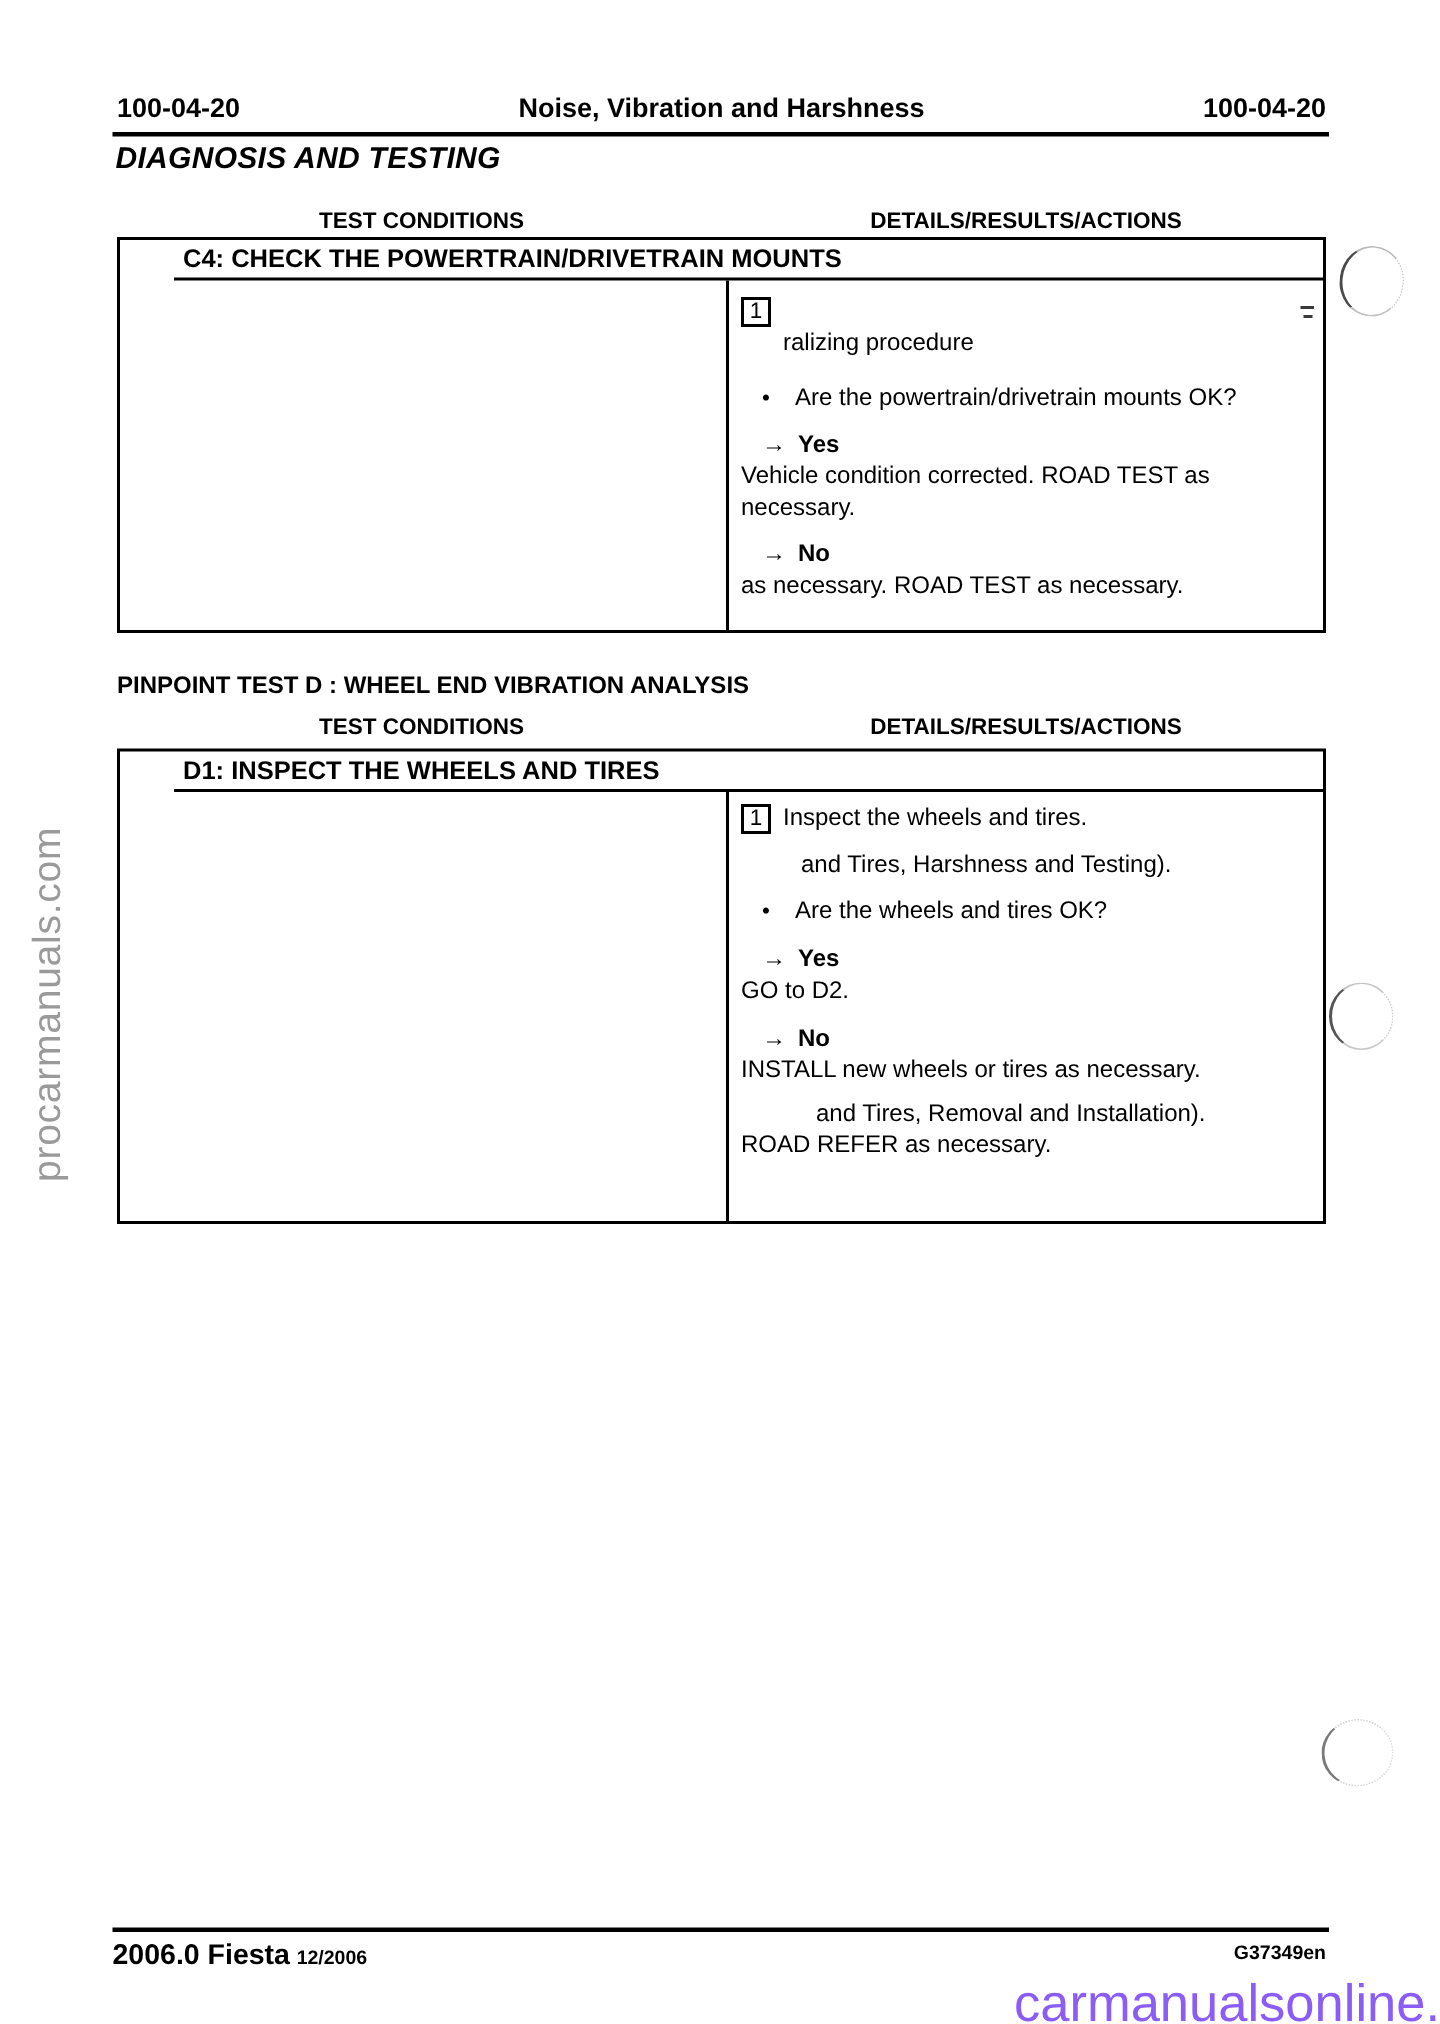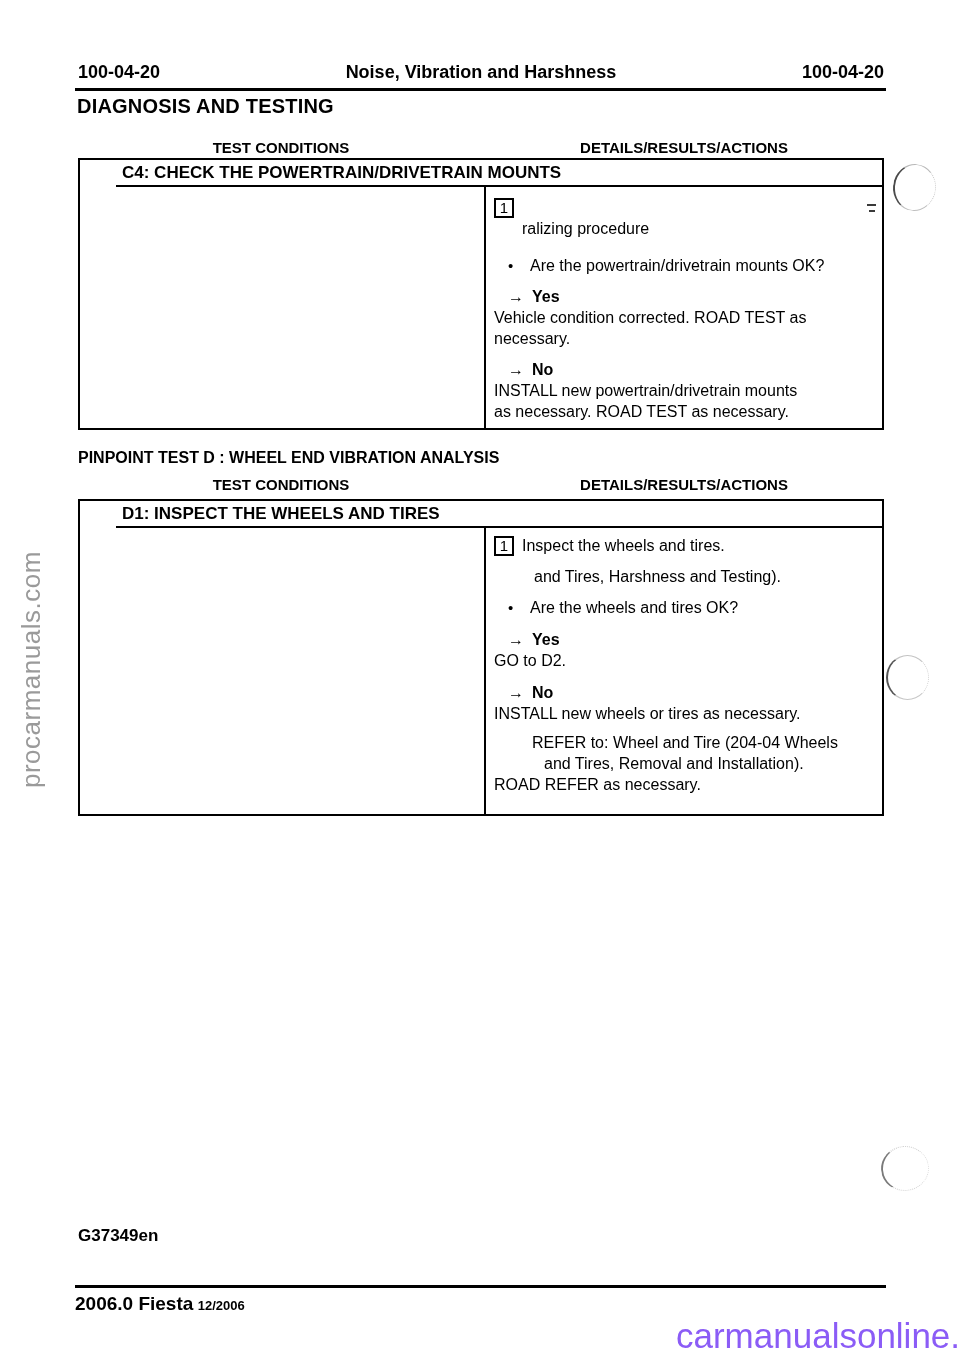--- a/index.html
+++ b/index.html
@@ -6,21 +6,21 @@
   body{
     width:960px;height:1349px;position:relative;background:#fff;color:#000;
     font-family:"Liberation Sans","DejaVu Sans",sans-serif;overflow:hidden;
     -webkit-font-smoothing:antialiased;
   }
   
   .doc-header{position:absolute;top:62px;left:78px;width:806px;display:flex;
     justify-content:space-between;align-items:baseline;font-weight:bold;font-size:18px;}
   .doc-header .ctr{position:absolute;left:0;right:0;text-align:center;}
   .header-rule{position:absolute;top:88px;left:75px;width:811px;height:3px;background:#000;}
-  .section-title{position:absolute;top:95px;left:77px;font-size:20px;font-weight:bold;letter-spacing:.2px;}
+  .section-title{position:absolute;top:95px;left:77px;font-size:20px;font-weight:bold;letter-spacing:.2px;font-style:italic;}
 
   
   .colheads{position:absolute;left:78px;width:806px;display:flex;font-weight:bold;font-size:15px;}
   .colheads .c-left{width:406px;text-align:center;}
   .colheads .c-right{width:400px;text-align:center;}
   #colheads-1{top:139px;}
   #colheads-2{top:476px;}
 
   
   .pinpoint{position:absolute;top:449px;left:78px;font-size:16px;font-weight:bold;}
@@ -54,22 +54,22 @@
   .refer-step .wrap{margin-left:12px;}
   .refer-no{margin-left:38px;}
   .refer-no .wrap{margin-left:12px;}
   .mt16{margin-top:16px;}.mt10{margin-top:10px;}.mt11{margin-top:11px;}.mt8{margin-top:8px;}
 
   
   .footer-rule{position:absolute;top:1285px;left:75px;width:811px;height:3px;background:#000;}
   .footer-left{position:absolute;top:1293px;left:75px;font-weight:bold;white-space:nowrap;}
   .footer-left .big{font-size:19px;}
   .footer-left .small{font-size:13px;}
-  .footer-right{position:absolute;top:1226px;left:78px;width:806px;
-    font-weight:bold;font-size:17px;}
+  .footer-right{position:absolute;top:1294px;left:78px;width:806px;text-align:right;
+    font-weight:bold;font-size:13px;}
 
   
   .wm-left{position:absolute;left:16px;top:788px;transform:rotate(-90deg);
     transform-origin:0 0;font-size:26px;color:#9a9a9a;letter-spacing:.5px;white-space:nowrap;}
   .wm-bottom{position:absolute;top:1316px;left:676px;font-size:35px;color:#8b5cf6;white-space:nowrap;}
 
   
   .punch{position:absolute;border-radius:50%;}
   #punch-1{left:893px;top:164px;width:40px;height:45px;
     border-left:2px solid #4a4a4a;border-top:1px solid #b8b8b8;
@@ -119,21 +119,20 @@
       <div class="arrow-row mt10">
         <span class="arrow-glyph">→</span>
         <span class="yn-label line">Yes</span>
       </div>
       <div class="detail line">Vehicle condition corrected. ROAD TEST as</div>
       <div class="detail line">necessary.</div>
       <div class="arrow-row mt10">
         <span class="arrow-glyph">→</span>
         <span class="yn-label line">No</span>
       </div>
-      <div class="detail line">INSTALL new powertrain/drivetrain mounts</div>
       <div class="detail line">as necessary. ROAD TEST as necessary.</div>
     </div>
   </div>
 </div>
 
 <div class="pinpoint">PINPOINT TEST D : WHEEL END VIBRATION ANALYSIS</div>
 
 <div class="colheads" id="colheads-2">
   <div class="c-left">TEST CONDITIONS</div>
   <div class="c-right">DETAILS/RESULTS/ACTIONS</div>
@@ -161,21 +160,20 @@
         <span class="arrow-glyph">→</span>
         <span class="yn-label line">Yes</span>
       </div>
       <div class="detail line">GO to D2.</div>
       <div class="arrow-row mt11">
         <span class="arrow-glyph">→</span>
         <span class="yn-label line">No</span>
       </div>
       <div class="detail line">INSTALL new wheels or tires as necessary.</div>
       <div class="refer-no mt8">
-        <div class="line">REFER to: Wheel and Tire (204-04 Wheels</div>
         <div class="line wrap">and Tires, Removal and Installation).</div>
       </div>
       <div class="detail line">ROAD REFER as necessary.</div>
     </div>
   </div>
 </div>
 
 <div class="footer-rule"></div>
 <div class="footer-left">
   <span class="big">2006.0 Fiesta</span>

